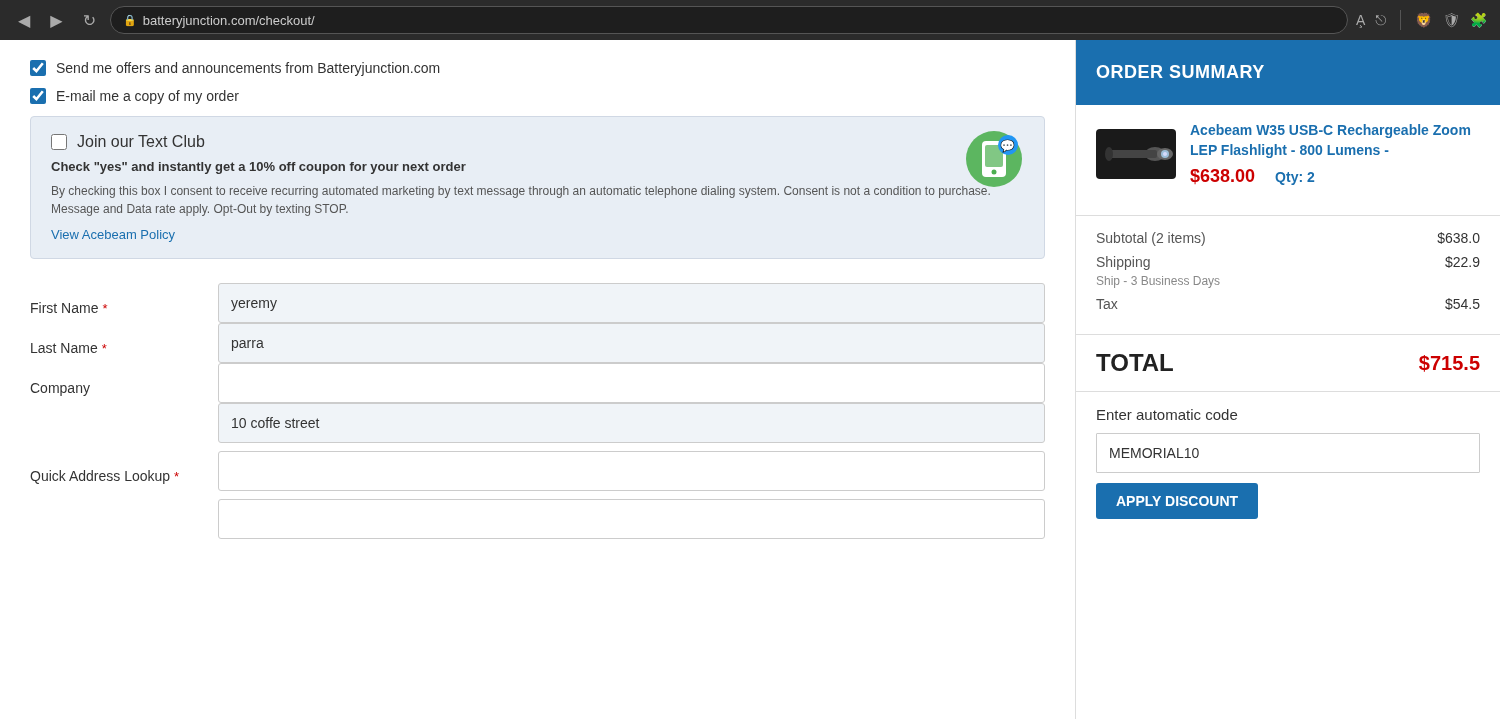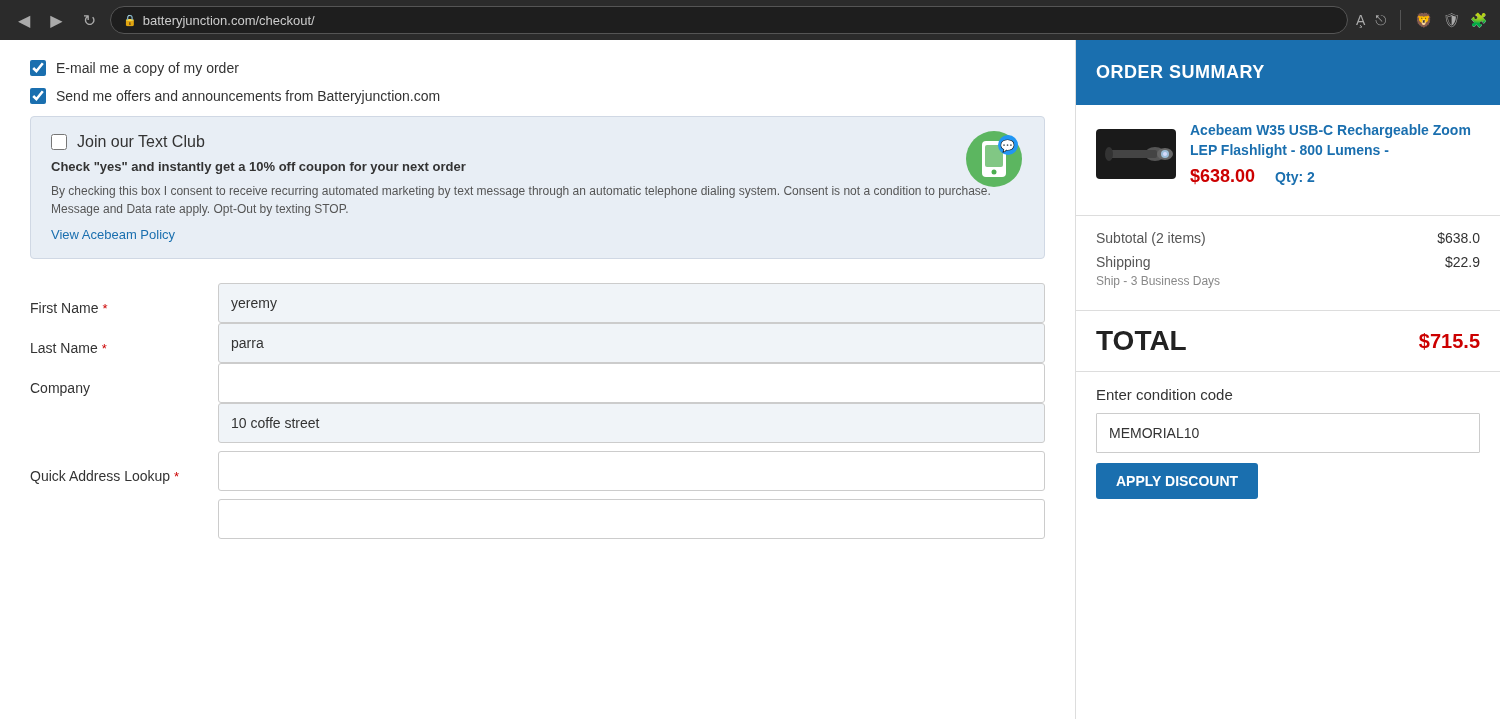--- a/index.html
+++ b/index.html
@@ -249,21 +249,21 @@
       margin-top: -4px;
       margin-bottom: 8px;
     }
     .summary-total-row {
       display: flex;
       justify-content: space-between;
       align-items: center;
       padding: 14px 20px;
     }
     .summary-total-label {
-      font-size: 28px;
+      font-size: 24px;
       font-weight: bold;
       color: #222;
       text-align: right;
     }
     .summary-total-value {
       font-size: 20px;
       font-weight: bold;
       color: #c00;
     }
 
@@ -318,27 +318,27 @@
     <span title="Wallet">🛡</span>
     <span title="Extensions">🧩</span>
   </div>
 </div>
 
 <div class="page-layout">
 
   <div class="main-content">
 
     <div class="checkbox-row">
+      <input type="checkbox" id="offers" checked="" style="">
+      <label for="offers">Send me offers and announcements from Batteryjunction.com</label>
+    </div>
+
+    <div class="checkbox-row">
       <input type="checkbox" id="email-copy" checked="" style="">
       <label for="email-copy">E-mail me a copy of my order</label>
-    </div>
-
-    <div class="checkbox-row">
-      <input type="checkbox" id="offers" checked="" style="">
-      <label for="offers">Send me offers and announcements from Batteryjunction.com</label>
     </div>
 
     <div class="text-club-box">
       
       <div class="text-club-icon">
         <svg width="60" height="60" viewBox="0 0 60 60">
           <circle cx="30" cy="30" r="28" fill="#4caf50" opacity="0.9"></circle>
           <rect x="18" y="12" width="24" height="36" rx="4" fill="#fff"></rect>
           <rect x="21" y="16" width="18" height="22" rx="2" fill="#4caf50" opacity="0.7"></rect>
           <circle cx="30" cy="43" r="2.5" fill="#4caf50"></circle>
@@ -429,28 +429,32 @@
     <div class="summary-section">
       <div class="summary-line">
         <span class="label">Subtotal (2 items)</span>
         <span class="value">$638.0</span>
       </div>
       <div class="summary-line">
         <span class="label">Shipping</span>
         <span class="value">$22.9</span>
       </div>
       <div class="summary-shipping-sub">Ship - 3 Business Days</div>
+      <div class="summary-line">
+        <span class="label">Tax</span>
+        <span class="value">$54.5</span>
+      </div>
     </div>
 
     <div class="summary-total-row">
       <span class="summary-total-label">TOTAL</span>
       <span class="summary-total-value">$715.5</span>
     </div>
 
     <div class="discount-section">
-      <div class="discount-title">Enter condition code</div>
+      <div class="discount-title">Enter automatic code</div>
       <input type="text" class="discount-input" value="MEMORIAL10" style="">
       <button class="apply-discount-btn">Apply Discount</button>
     </div>
 
   </div>
 
 </div>
 
 </body></html>

